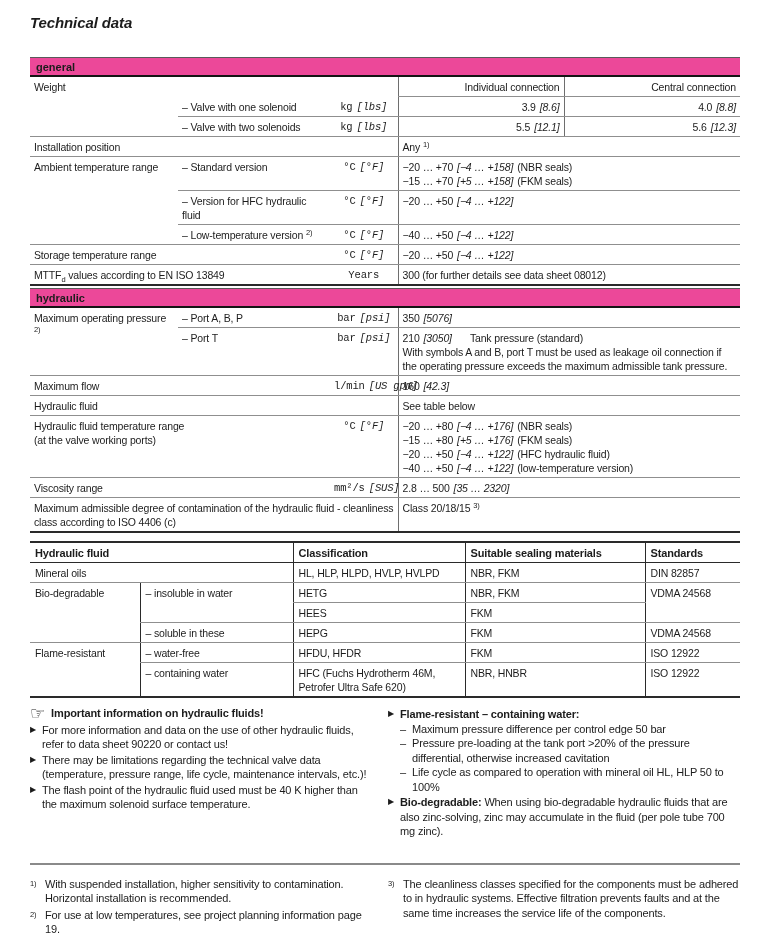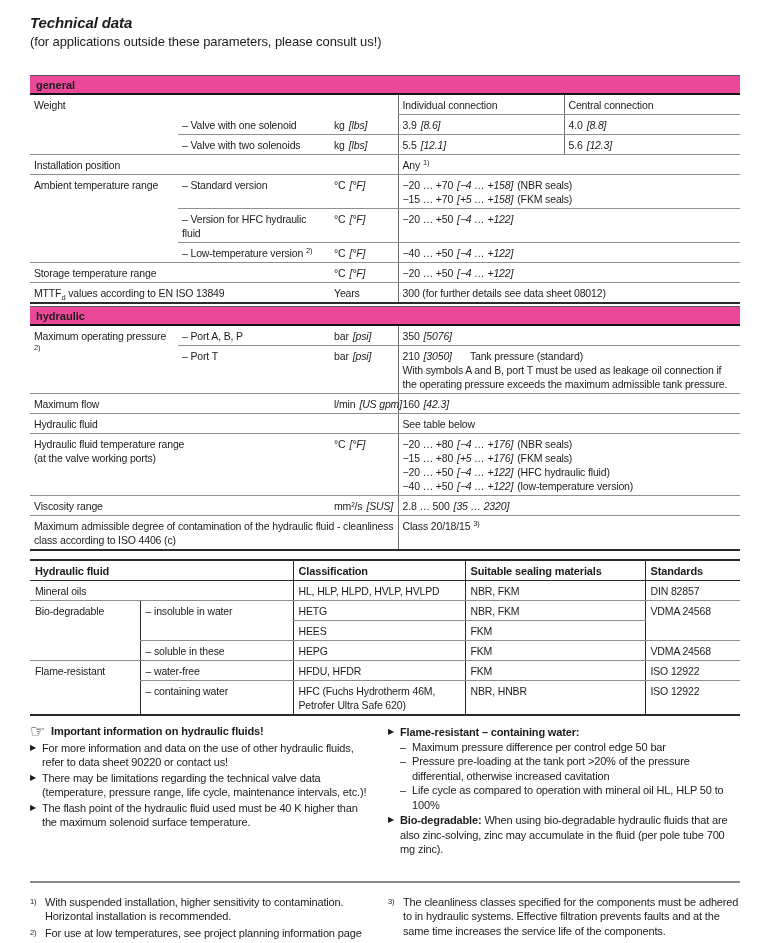--- a/index.html
+++ b/index.html
@@ -23,22 +23,22 @@
     padding: 3px 6px 2px 6px;
   }
   .secbar.tight { margin-top: 2px; }
 
   table.spec {
     width: 710px; border-collapse: collapse; table-layout: fixed;
     border-bottom: 2px solid #2a2a2a;
     font-size: 10.5px; letter-spacing: -0.15px;
   }
   table.spec td { vertical-align: top; padding: 3px 4px 2px 4px; line-height: 14px; }
-  td.unit { text-align: left; padding-right: 5px; white-space: nowrap; }
-  td.vc { text-align: left; }
+  td.unit { text-align: center; padding-right: 5px; white-space: nowrap; font-family: Liberation Mono, monospace; }
+  td.vc { text-align: right; }
   .bl { border-left: 1px solid #6e6e6e; }
   .bbg { border-bottom: 1px solid #8f8f8f; }
   .it { font-style: italic; }
   .sp { margin-left: 4px; }
   .noteGap { margin-left: 18px; }
   sup.s { font-size: 7.5px; vertical-align: super; line-height: 0; }
   sub.s { font-size: 7.5px; vertical-align: sub; line-height: 0; }
   .vline { white-space: nowrap; }
 
   table.ft {
@@ -68,21 +68,20 @@
   .footnotes .colR { flex: 1; margin-left: 18px; }
   .fnitem { display: flex; margin-bottom: 2px; }
   .fnmark { width: 15px; flex: 0 0 15px; font-size: 7.5px; line-height: 11px; padding-top: 1px; }
 </style>
 </head>
 <body>
 
 <div class="page">
 
   <h1>Technical data</h1>
-  <div class="subtitle">(for applications outside these parameters, please consult us!)</div>
 
   <div class="secbar">general</div>
   <table class="spec">
     <colgroup>
         <col style="width:148px">
         <col style="width:152px">
         <col style="width:68px">
         <col style="width:166px">
         <col style="width:176px">
       </colgroup>

